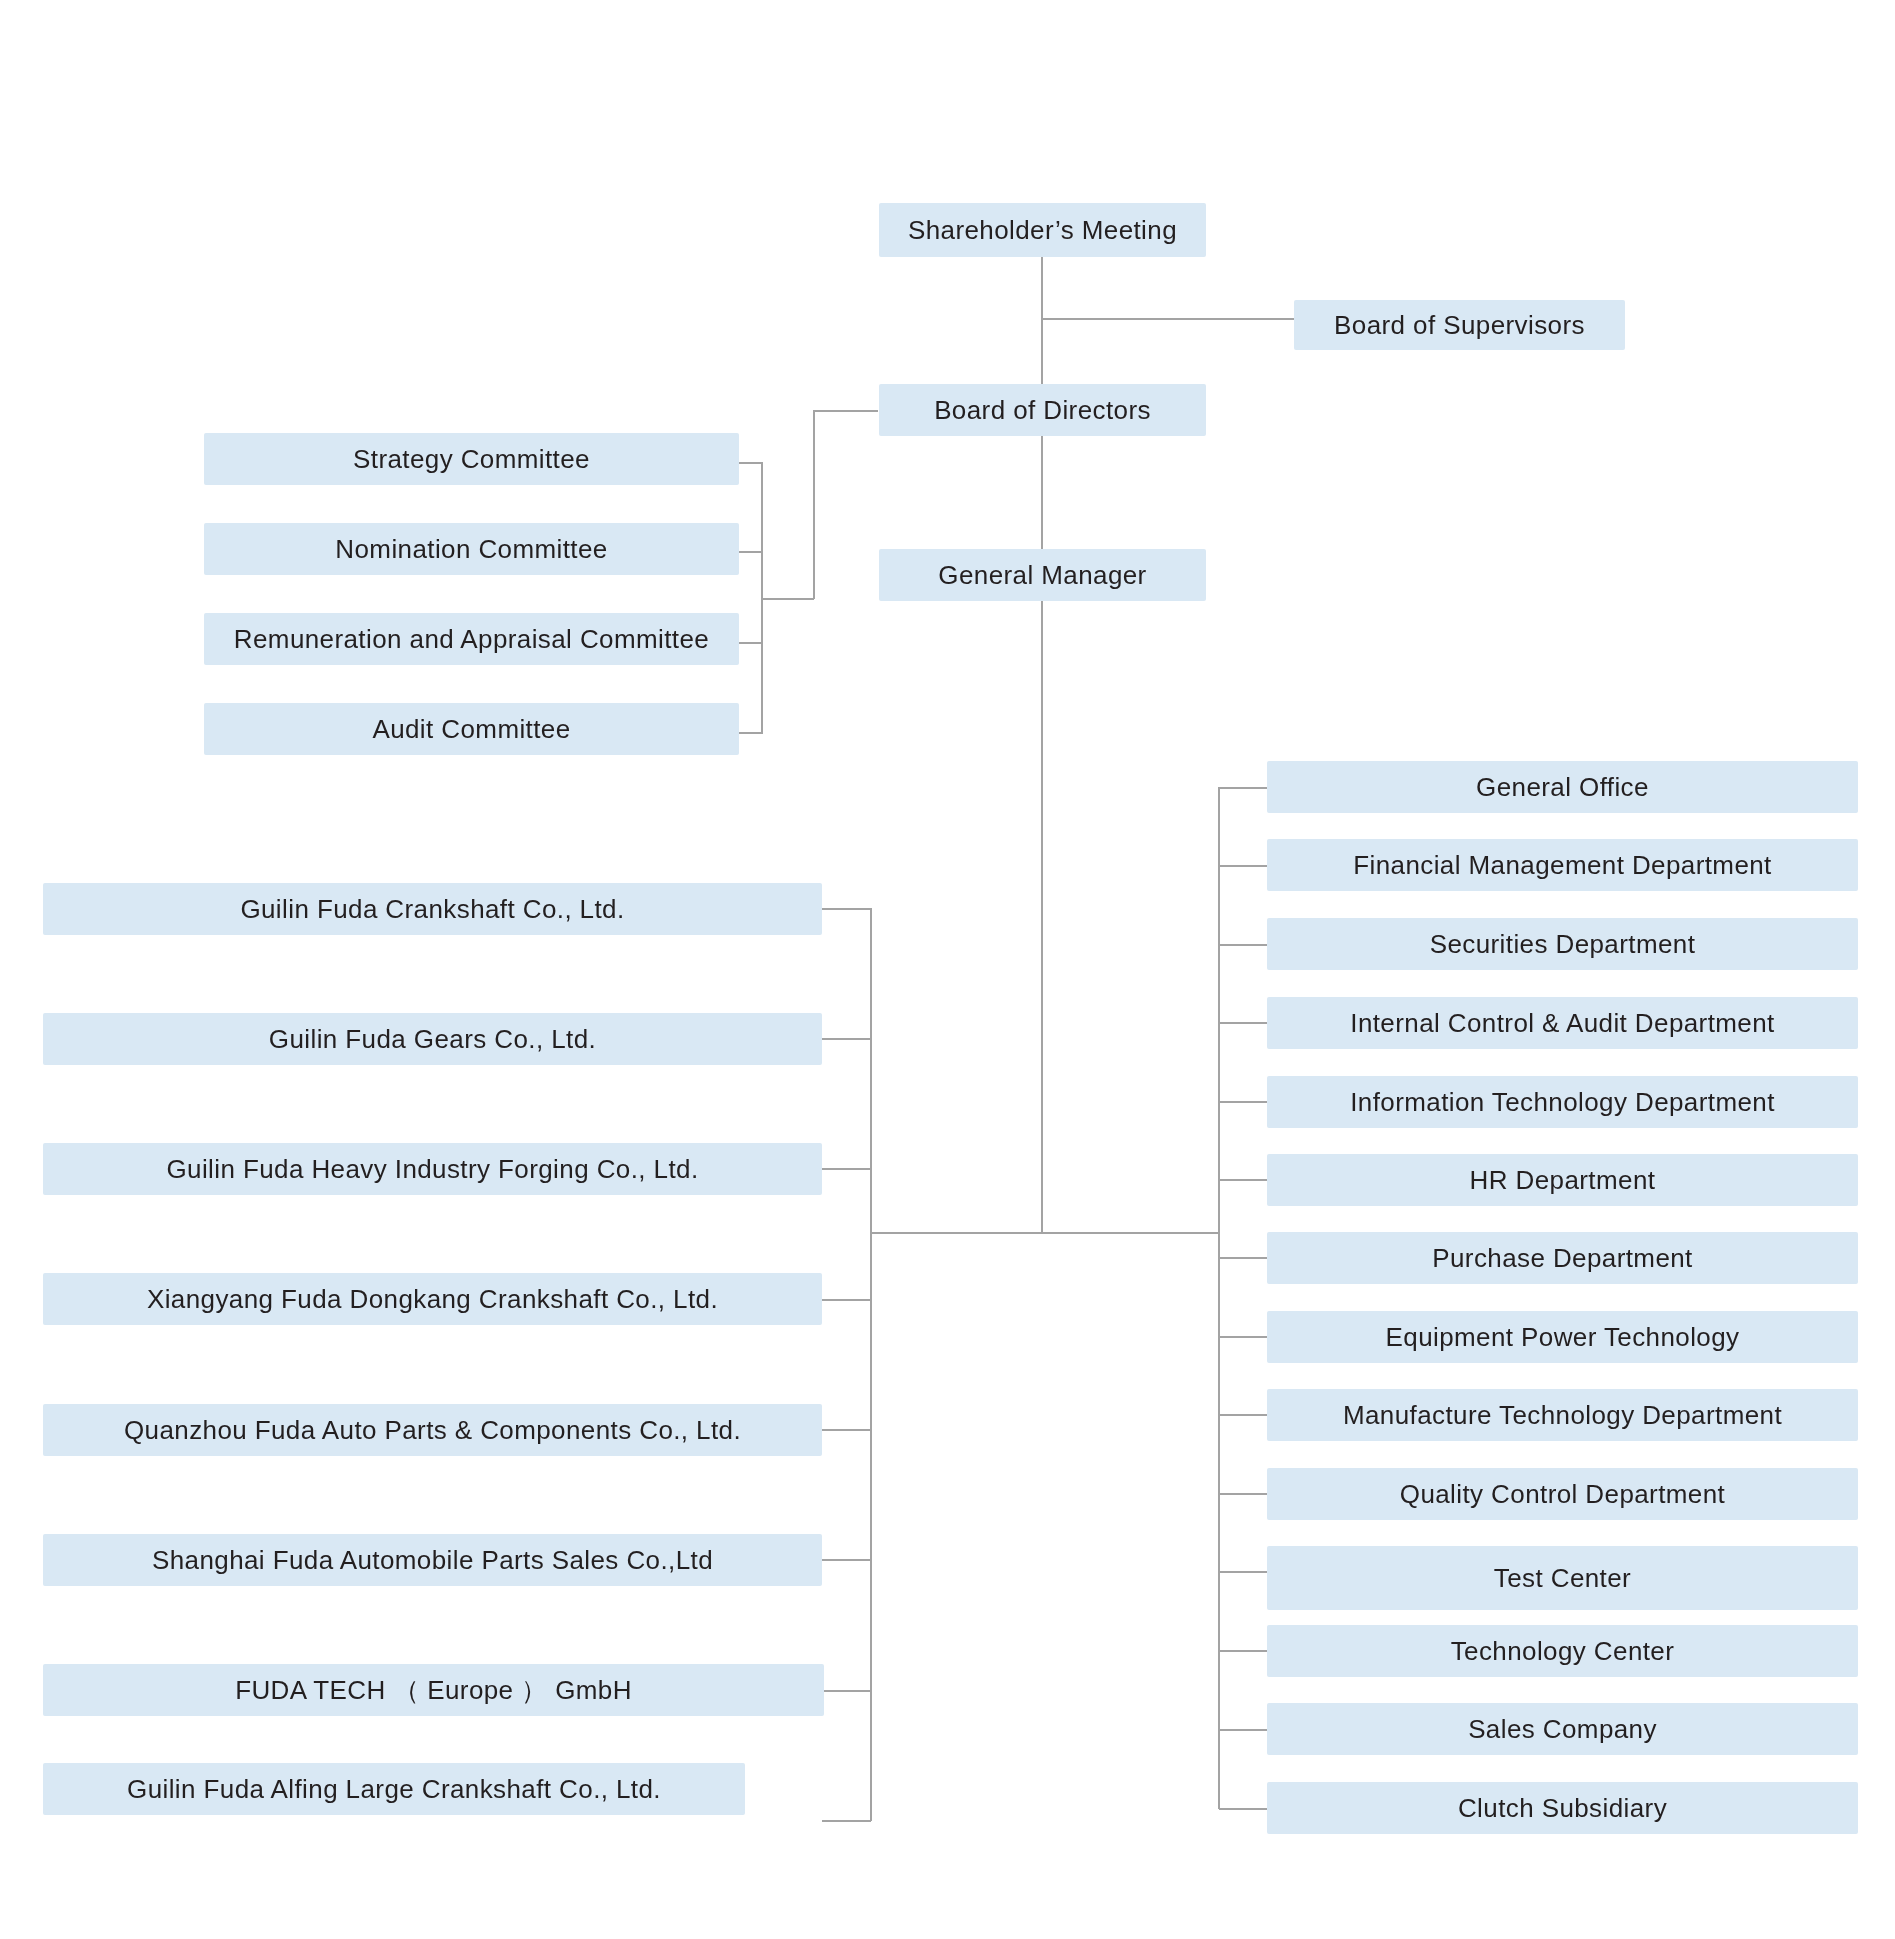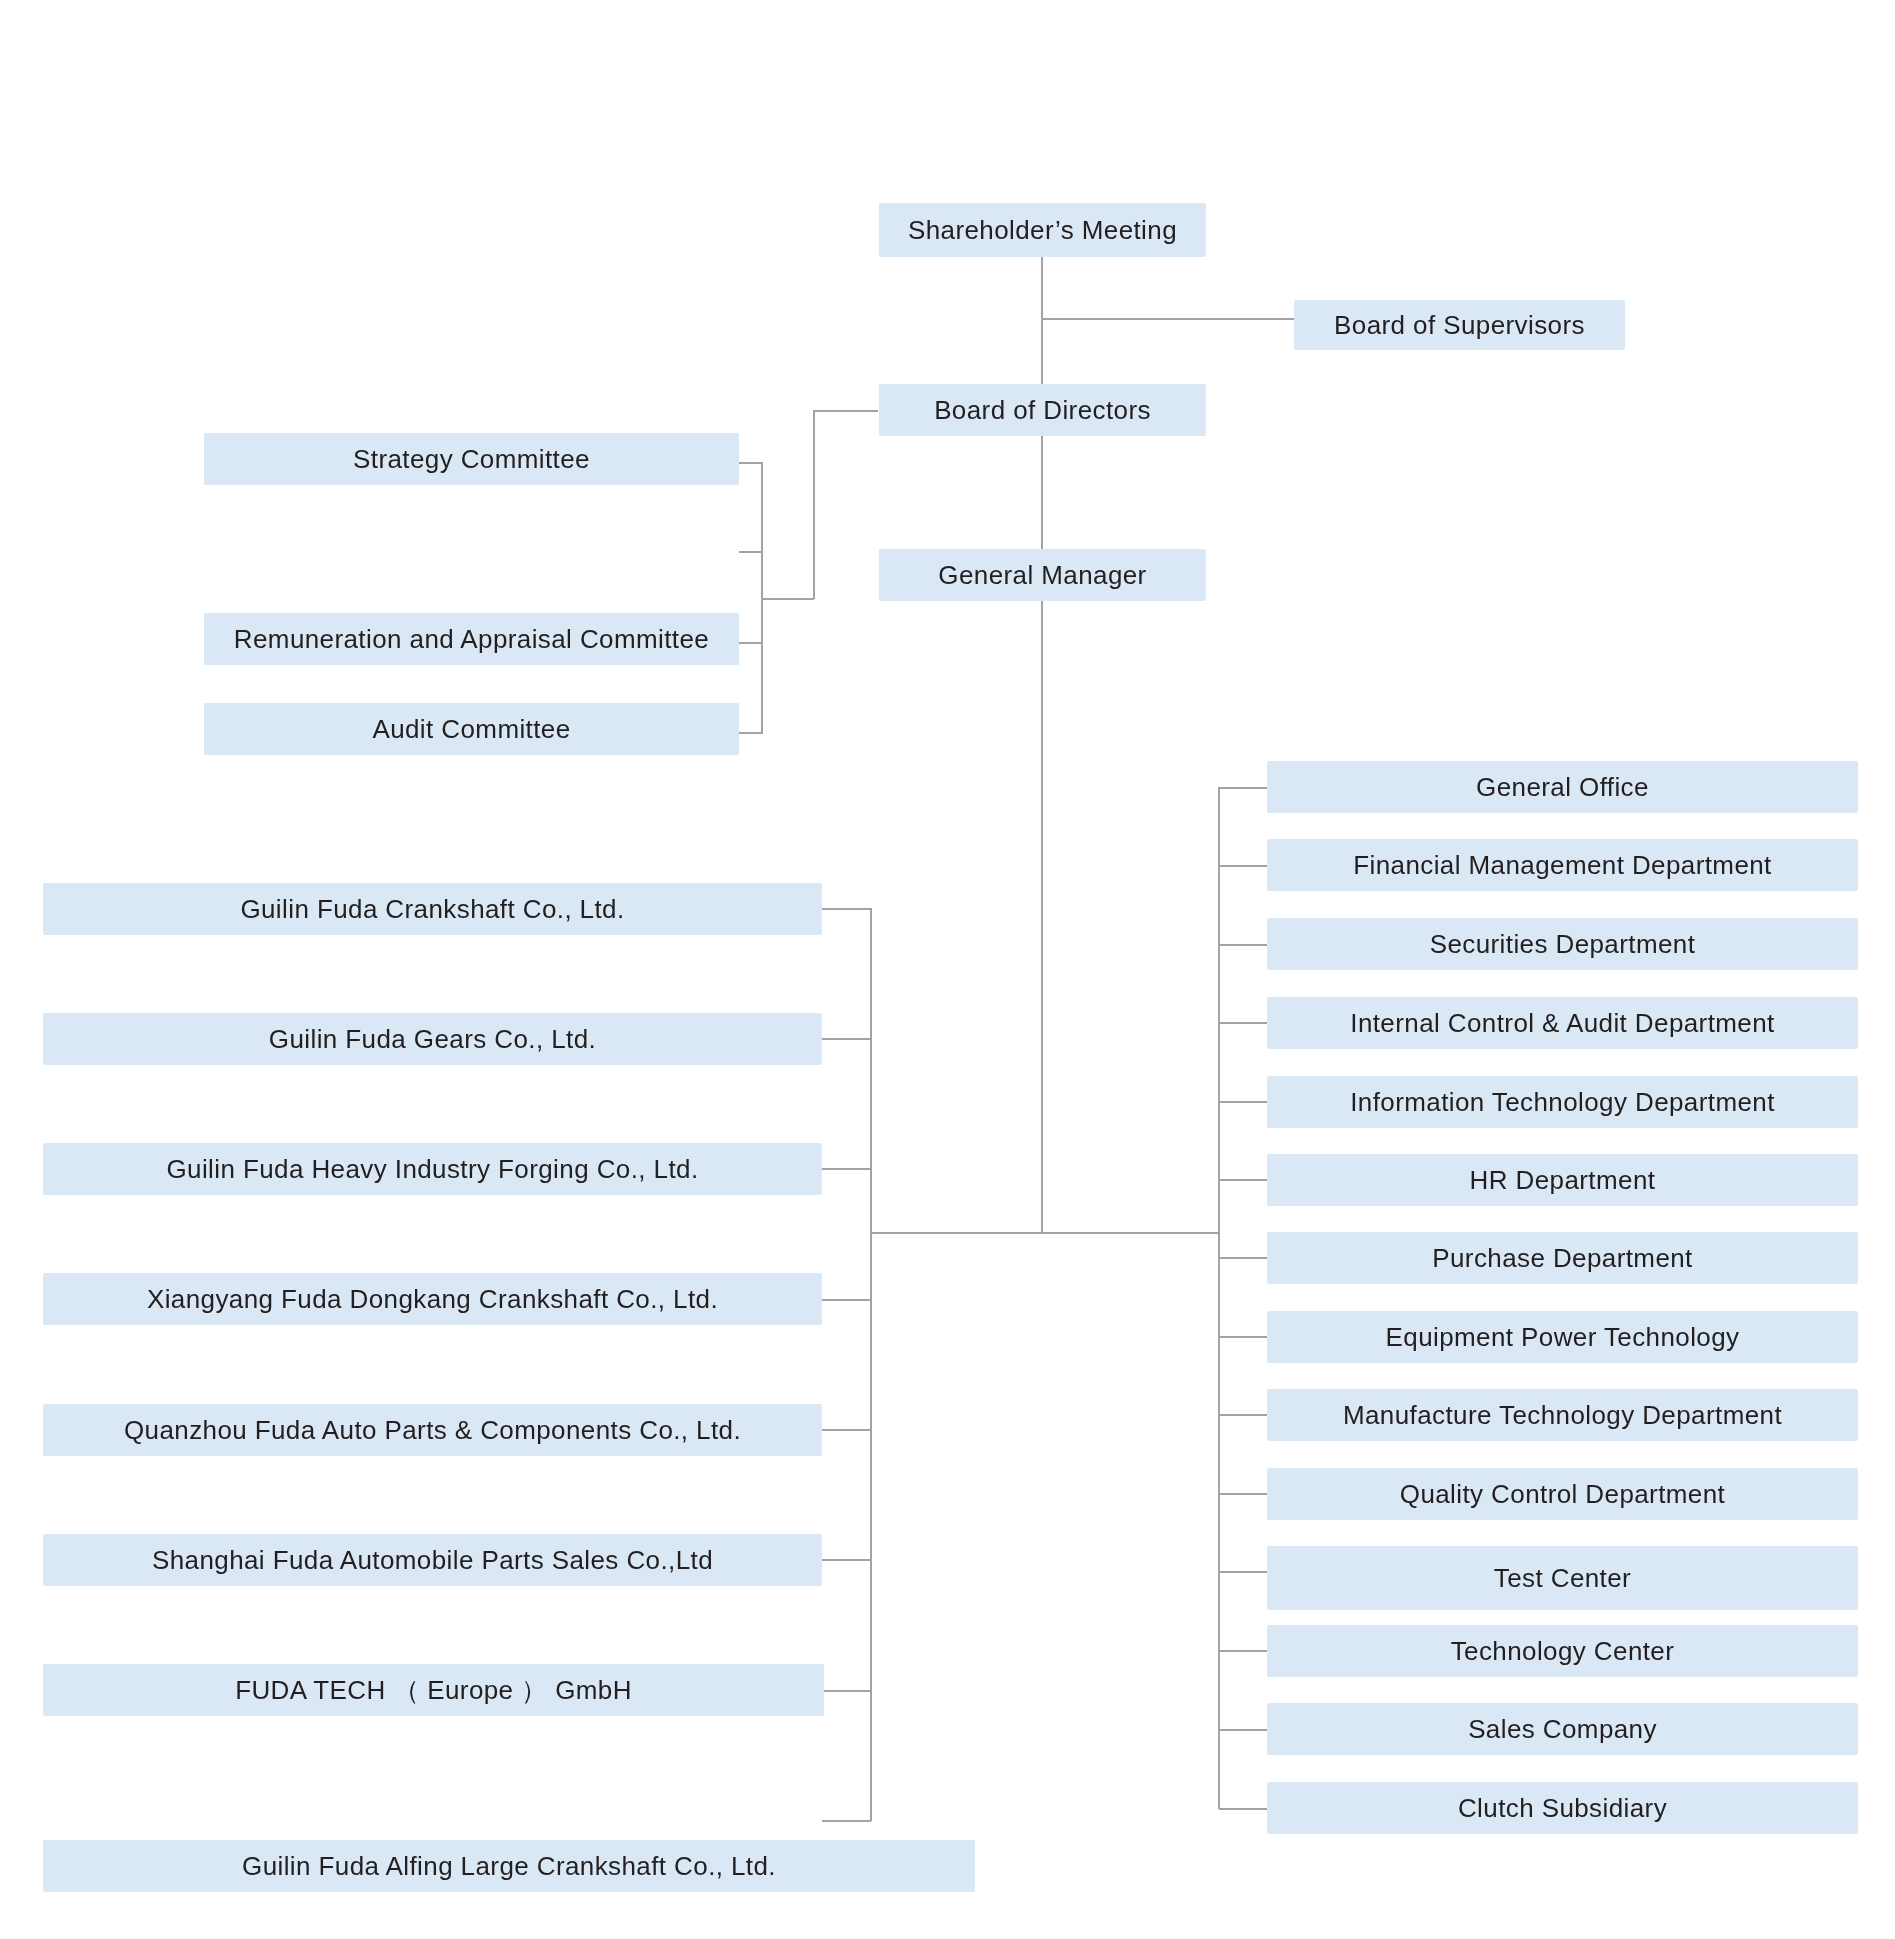--- a/index.html
+++ b/index.html
@@ -79,31 +79,32 @@
   <div class="line h" style="left:1219px;top:1650px;width:49px;"></div>
   <div class="line h" style="left:1219px;top:1729px;width:49px;"></div>
   <div class="line h" style="left:1219px;top:1808px;width:49px;"></div>
 
   <div class="node" style="left:879px;top:203px;width:327px;height:54px;">Shareholder’s Meeting</div>
   <div class="node" style="left:1294px;top:300px;width:331px;height:50px;">Board of Supervisors</div>
   <div class="node" style="left:879px;top:384px;width:327px;height:52px;">Board of Directors</div>
   <div class="node" style="left:879px;top:549px;width:327px;height:52px;">General Manager</div>
 
   <div class="node" style="left:204px;top:433px;width:535px;height:52px;">Strategy Committee</div>
+  <div class="node" style="left:204px;top:523px;width:535px;height:52px;">Nomination Committee</div>
   <div class="node" style="left:204px;top:613px;width:535px;height:52px;">Remuneration and Appraisal Committee</div>
   <div class="node" style="left:204px;top:703px;width:535px;height:52px;">Audit Committee</div>
 
   <div class="node" style="left:43px;top:883px;width:779px;height:52px;">Guilin Fuda Crankshaft Co., Ltd.</div>
   <div class="node" style="left:43px;top:1013px;width:779px;height:52px;">Guilin Fuda Gears Co., Ltd.</div>
   <div class="node" style="left:43px;top:1143px;width:779px;height:52px;">Guilin Fuda Heavy Industry Forging Co., Ltd.</div>
   <div class="node" style="left:43px;top:1273px;width:779px;height:52px;">Xiangyang Fuda Dongkang Crankshaft Co., Ltd.</div>
   <div class="node" style="left:43px;top:1404px;width:779px;height:52px;">Quanzhou Fuda Auto Parts &amp; Components Co., Ltd.</div>
   <div class="node" style="left:43px;top:1534px;width:779px;height:52px;">Shanghai Fuda Automobile Parts Sales Co.,Ltd</div>
   <div class="node" style="left:43px;top:1664px;width:781px;height:52px;">FUDA TECH （ Europe ） GmbH</div>
-  <div class="node" style="left:43px;top:1840px;width:932px;height:52px;">Guilin Fuda Alfing Large Crankshaft Co., Ltd.</div>
+  <div class="node" style="left:43px;top:1763px;width:702px;height:52px;">Guilin Fuda Alfing Large Crankshaft Co., Ltd.</div>
 
   <div class="node" style="left:1267px;top:761px;width:591px;height:52px;">General Office</div>
   <div class="node" style="left:1267px;top:839px;width:591px;height:52px;">Financial Management Department</div>
   <div class="node" style="left:1267px;top:918px;width:591px;height:52px;">Securities Department</div>
   <div class="node" style="left:1267px;top:997px;width:591px;height:52px;">Internal Control &amp; Audit Department</div>
   <div class="node" style="left:1267px;top:1076px;width:591px;height:52px;">Information Technology Department</div>
   <div class="node" style="left:1267px;top:1154px;width:591px;height:52px;">HR Department</div>
   <div class="node" style="left:1267px;top:1232px;width:591px;height:52px;">Purchase Department</div>
   <div class="node" style="left:1267px;top:1311px;width:591px;height:52px;">Equipment Power Technology</div>
   <div class="node" style="left:1267px;top:1389px;width:591px;height:52px;">Manufacture Technology Department</div>

